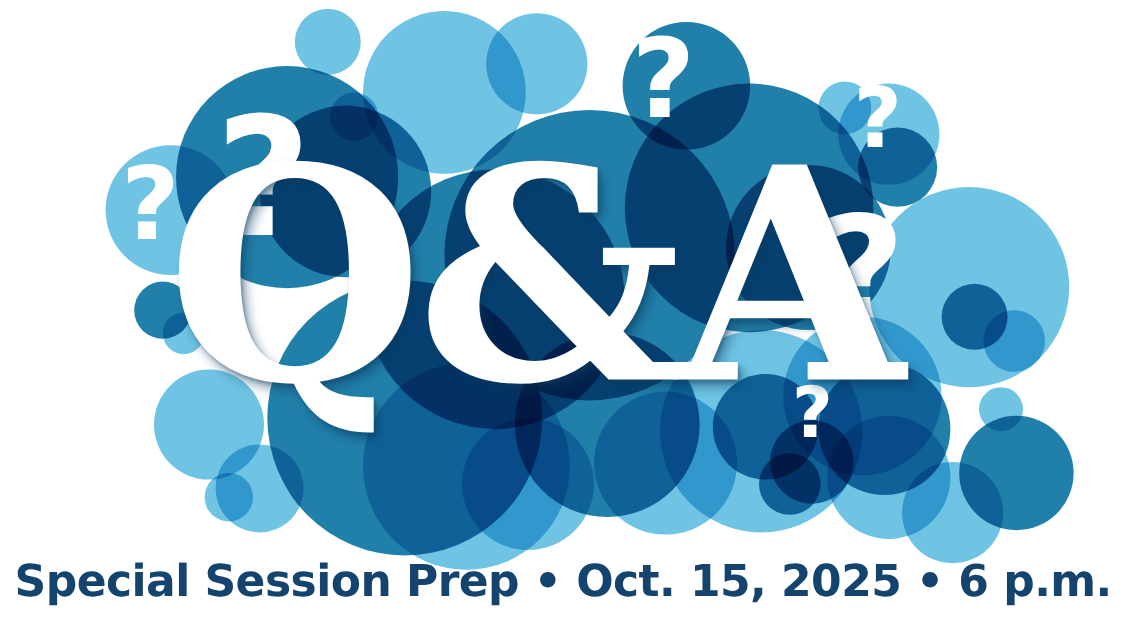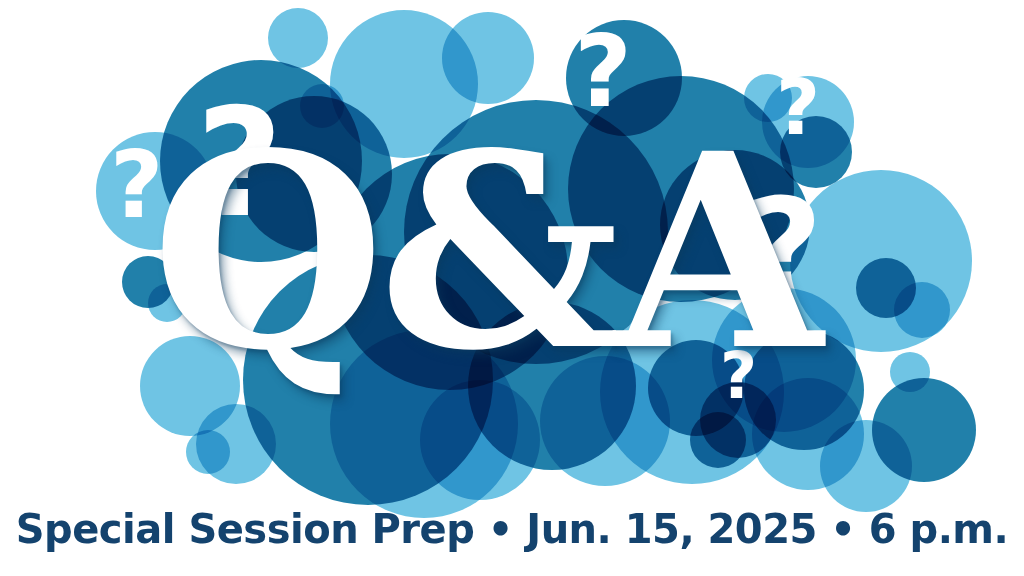--- a/index.html
+++ b/index.html
@@ -142,15 +142,15 @@
       <div class="qmark" style="left: 196px; top: 88px; font-size: 150px;">?</div>
       <div class="qmark" style="left: 574px; top: 22px; font-size: 100px;">?</div>
       <div class="qmark" style="left: 776px; top: 70px; font-size: 76px;">?</div>
       <div class="qmark" style="left: 744px; top: 180px; font-size: 136px;">?</div>
       <div class="qmark" style="left: 720px; top: 344px; font-size: 64px;">?</div>
     </div>
 
   <div id="qa-wordmark">Q&amp;A</div>
 
 
-  <div id="subtitle">Special Session Prep • Jun. 15, 2025 • 6 p.m.</div>
+  <div id="subtitle">Special Session Prep • Oct. 15, 2025 • 6 p.m.</div>
 
 </div>
 
 </body></html>

